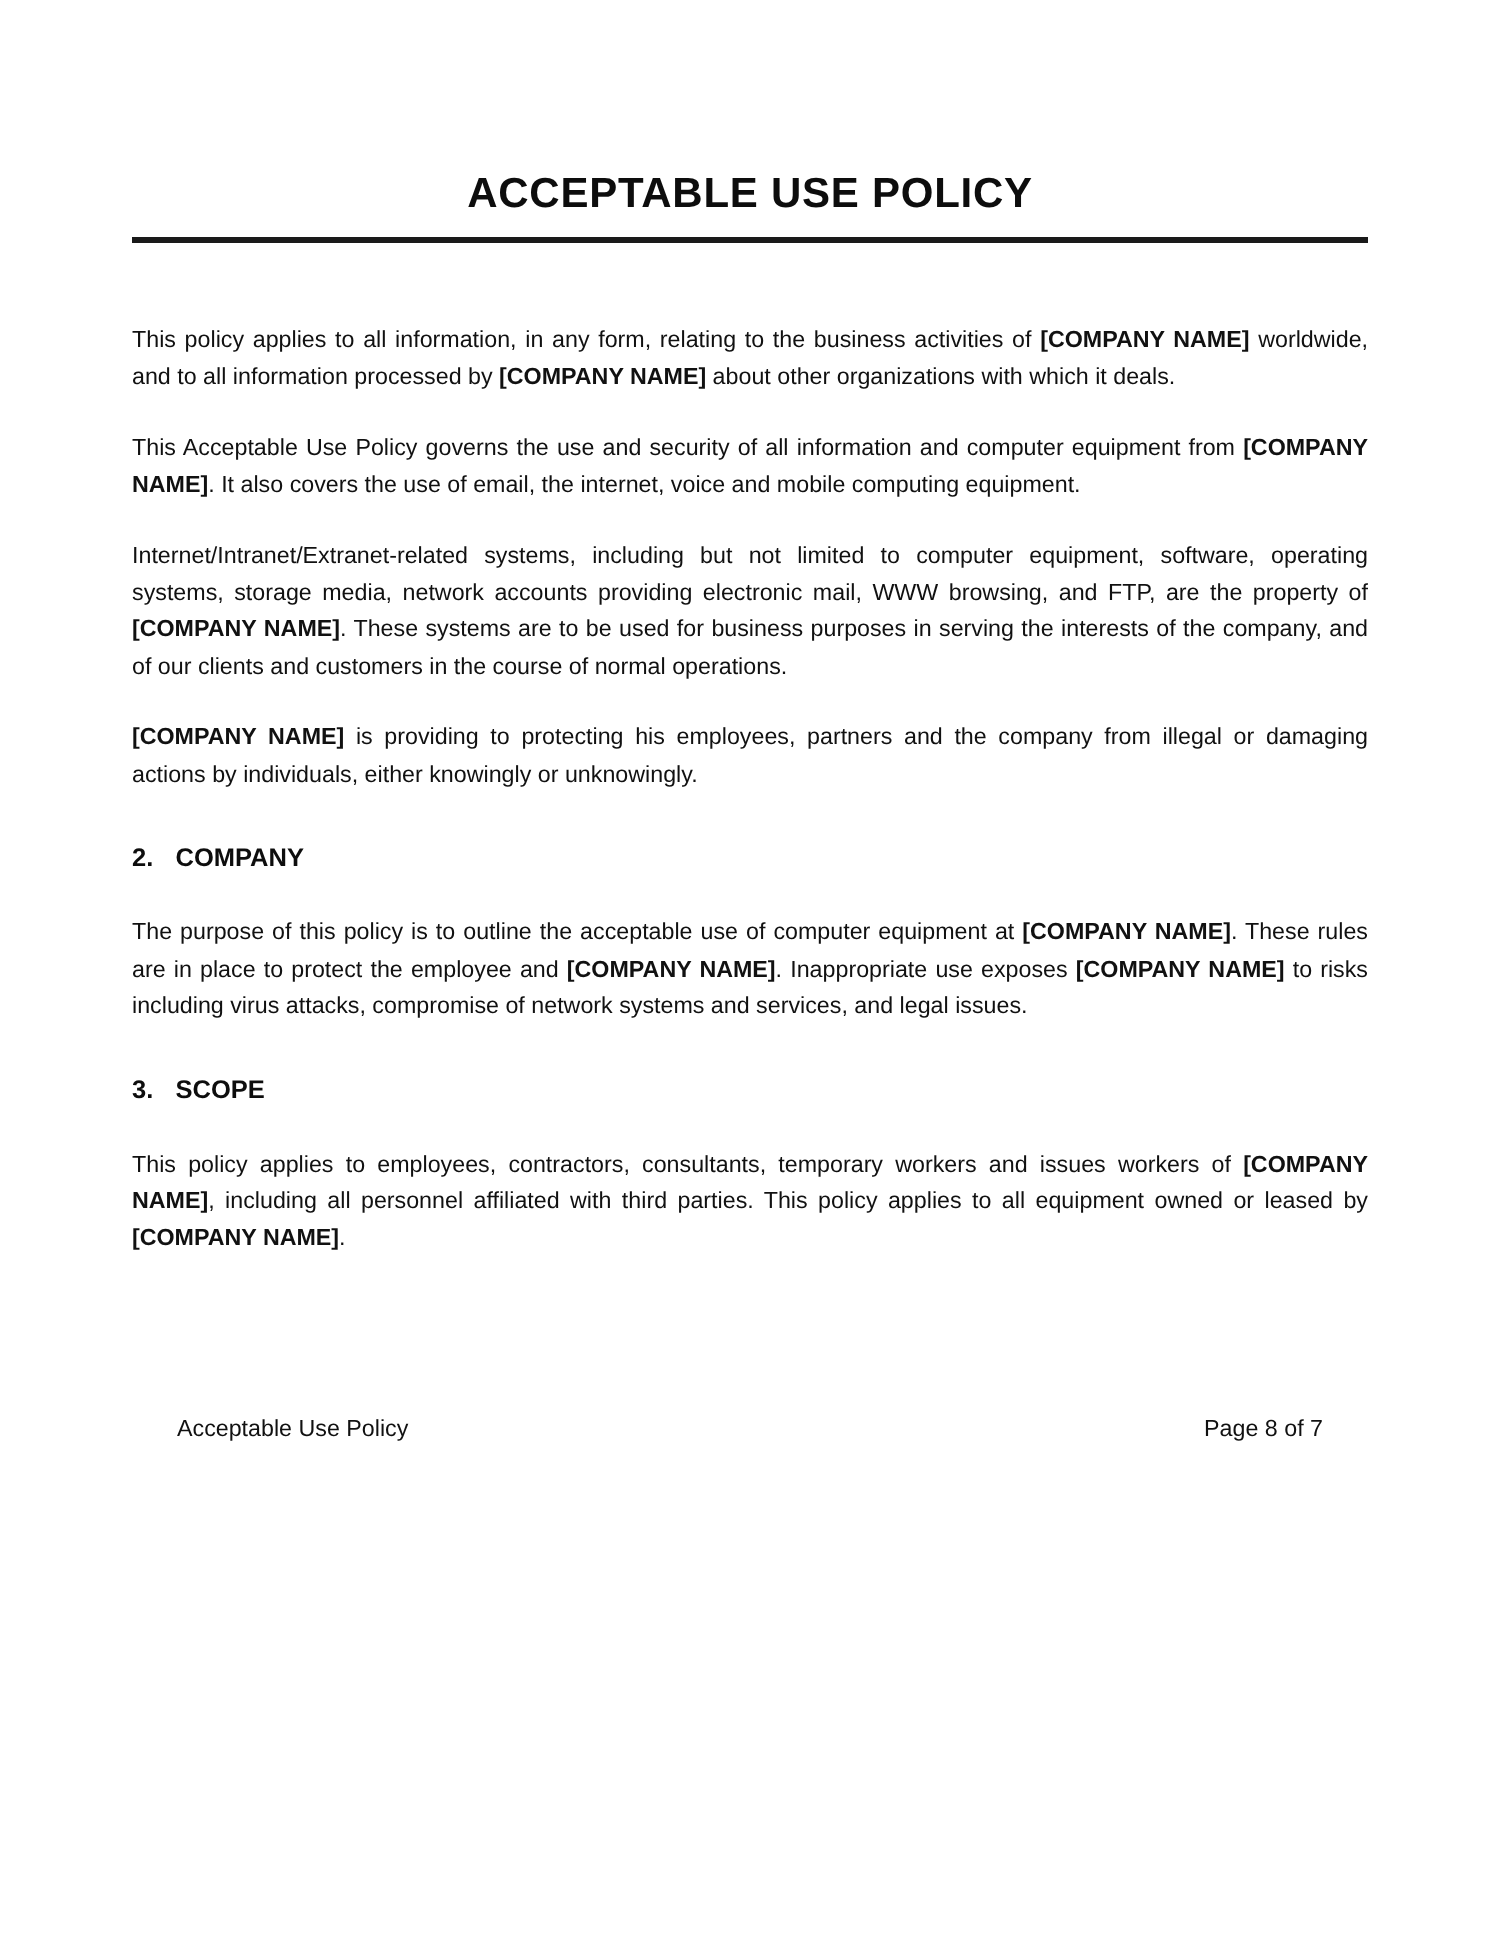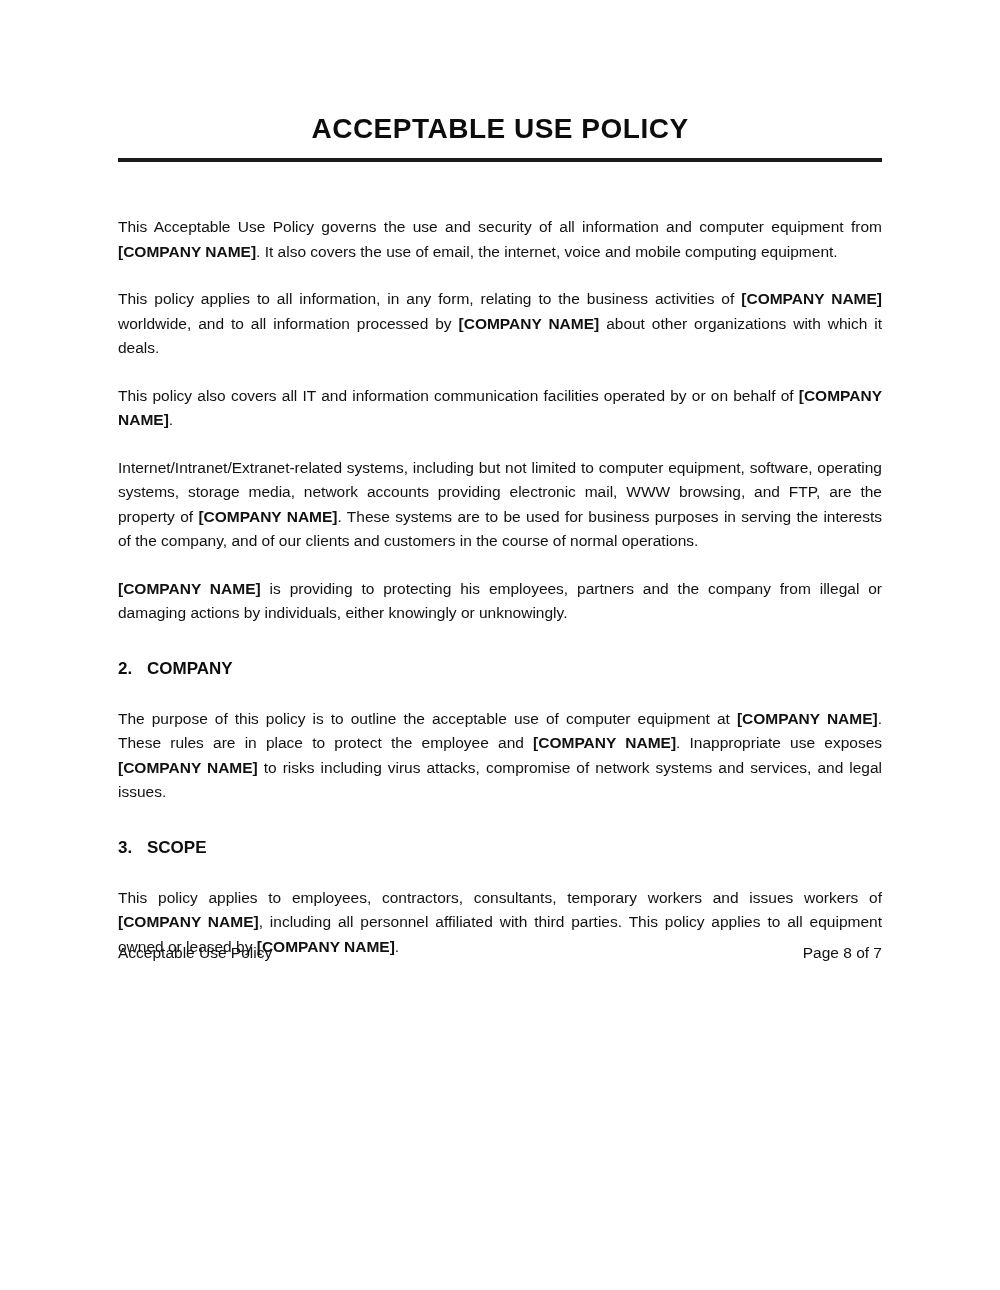--- a/index.html
+++ b/index.html
@@ -7,21 +7,21 @@
     padding: 0;
     background: #ffffff;
   }
   .page {
     position: relative;
     width: 1000px;
     height: 1010px;
     margin: 0 auto;
     background: #ffffff;
     box-sizing: border-box;
-    padding: 0 118px;
+    padding: 0 88px;
     font-family: "Liberation Sans", "DejaVu Sans", sans-serif;
     color: #111111;
     overflow: hidden;
   }
   .doc-title {
     margin: 0;
     padding-top: 112px;
     text-align: center;
     font-size: 28px;
     line-height: 34px;
@@ -71,23 +71,22 @@
 </head>
 <body>
 
 <div class="page">
   <header>
     <h1 class="doc-title">ACCEPTABLE USE POLICY</h1>
     <div class="title-rule"></div>
   </header>
 
   <main id="sections">
+      <p class="body-para"><span>This policy applies to all information, in any form, relating to the business activities of </span><span class="bold">[COMPANY NAME]</span><span> worldwide, and to all information processed by </span><span class="bold">[COMPANY NAME]</span><span> about other organizations with which it deals.</span></p>
       <p class="body-para"><span>This Acceptable Use Policy governs the use and security of all information and computer equipment from </span><span class="bold">[COMPANY NAME]</span><span>. It also covers the use of email, the internet, voice and mobile computing equipment.</span></p>
-      <p class="body-para"><span>This policy applies to all information, in any form, relating to the business activities of </span><span class="bold">[COMPANY NAME]</span><span> worldwide, and to all information processed by </span><span class="bold">[COMPANY NAME]</span><span> about other organizations with which it deals.</span></p>
-      <p class="body-para"><span>This policy also covers all IT and information communication facilities operated by or on behalf of </span><span class="bold">[COMPANY NAME]</span><span>.</span></p>
       <p class="body-para"><span>Internet/Intranet/Extranet-related systems, including but not limited to computer equipment, software, operating systems, storage media, network accounts providing electronic mail, WWW browsing, and FTP, are the property of </span><span class="bold">[COMPANY NAME]</span><span>. These systems are to be used for business purposes in serving the interests of the company, and of our clients and customers in the course of normal operations.</span></p>
       <p class="body-para"><span class="bold">[COMPANY NAME]</span><span> is providing to protecting his employees, partners and the company from illegal or damaging actions by individuals, either knowingly or unknowingly.</span></p>
       <h2 class="section-heading"><span class="sec-num">2.</span><span>COMPANY</span></h2>
       <p class="body-para"><span>The purpose of this policy is to outline the acceptable use of computer equipment at </span><span class="bold">[COMPANY NAME]</span><span>. These rules are in place to protect the employee and </span><span class="bold">[COMPANY NAME]</span><span>. Inappropriate use exposes </span><span class="bold">[COMPANY NAME]</span><span> to risks including virus attacks, compromise of network systems and services, and legal issues.</span></p>
       <h2 class="section-heading"><span class="sec-num">3.</span><span>SCOPE</span></h2>
       <p class="body-para"><span>This policy applies to employees, contractors, consultants, temporary workers and issues workers of </span><span class="bold">[COMPANY NAME]</span><span>, including all personnel affiliated with third parties. This policy applies to all equipment owned or leased by </span><span class="bold">[COMPANY NAME]</span><span>.</span></p>
     </main>
 
   <footer class="page-footer">
     <span>Acceptable Use Policy</span>

